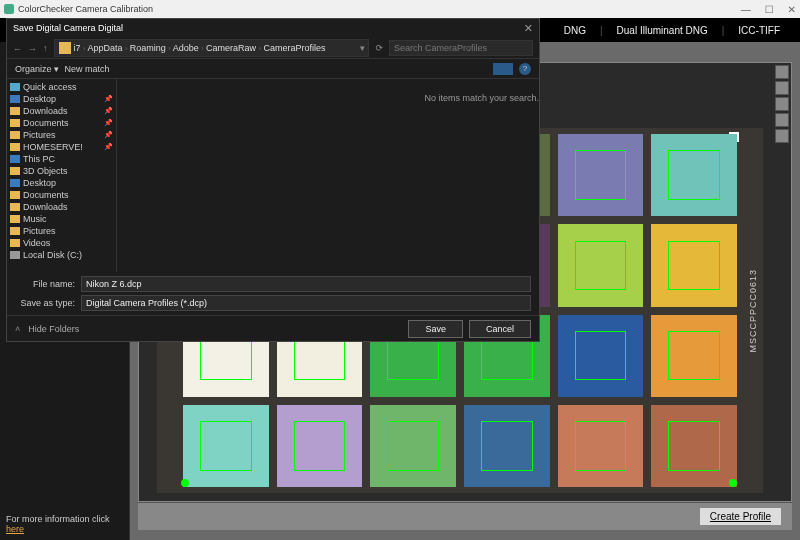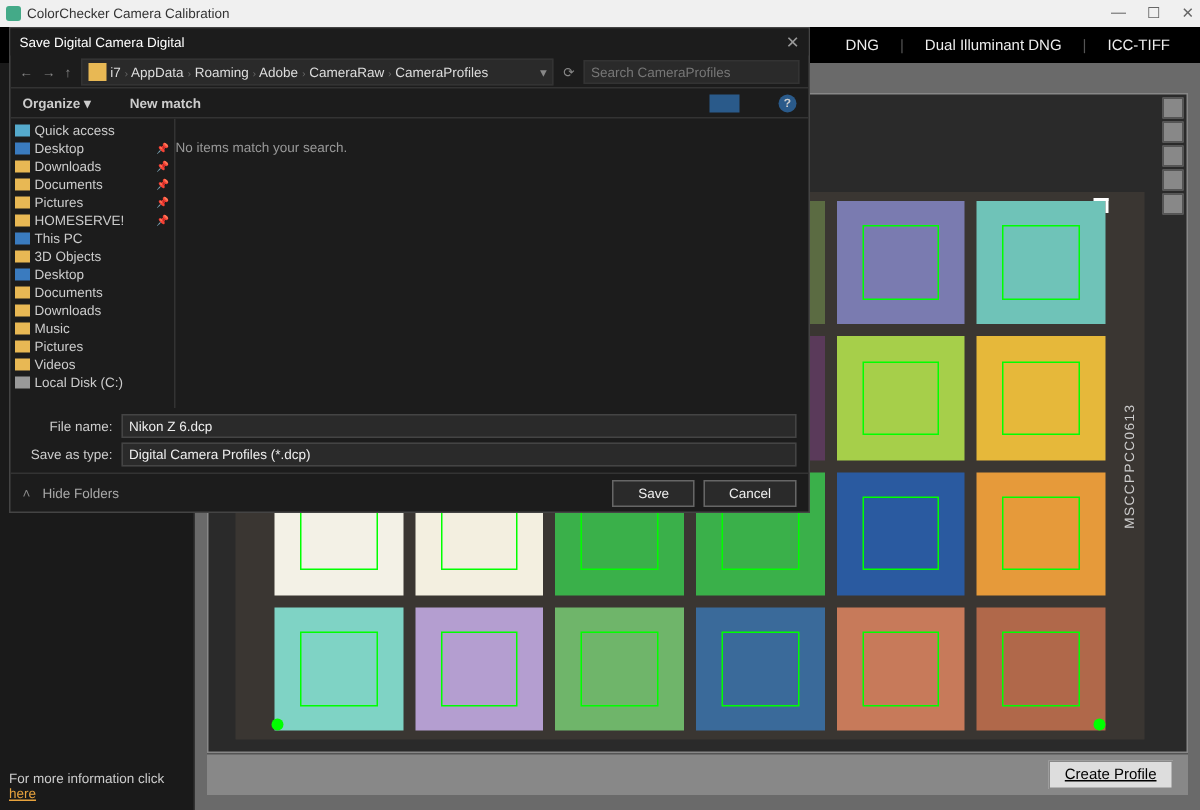--- a/index.html
+++ b/index.html
@@ -37,36 +37,36 @@
 .dlg { position:absolute; top:18px; left:6px; width:534px; height:324px; background:#1c1c1c; border:1px solid #444; display:flex; flex-direction:column; color:#ccc; font-size:9px; z-index:100; }
 .dlg-title { height:18px; background:#1c1c1c; display:flex; align-items:center; padding:0 6px; font-size:9px; color:#fff; }
 .dlg-title .x { margin-left:auto; color:#999; font-size:11px; cursor:pointer; }
 .dlg-nav { height:22px; display:flex; align-items:center; padding:0 6px; gap:6px; border-bottom:1px solid #333; }
 .dlg-nav .arrow { color:#888; cursor:pointer; }
 .dlg-nav .crumbs { flex:1; display:flex; align-items:center; gap:3px; background:#2a2a2a; padding:2px 4px; border:1px solid #333; }
 .dlg-nav .crumbs .fold { width:12px; height:12px; background:#e8b854; }
 .dlg-nav .crumbs span.c { color:#ddd; }
 .dlg-nav .crumbs span.s { color:#666; font-size:7px; }
 .dlg-nav .search { width:144px; background:#2a2a2a; border:1px solid #333; padding:2px 4px; color:#777; }
-.dlg-sub { height:20px; display:flex; align-items:center; padding:0 8px; gap:26px; border-bottom:1px solid #333;font-weight:bold; }
+.dlg-sub { height:20px; display:flex; align-items:center; padding:0 8px; gap:6px; border-bottom:1px solid #333; }
 .dlg-sub .vbtn { margin-left:auto; width:20px; height:12px; background:#2a5a8a; }
 .dlg-sub .help { width:12px; height:12px; background:#2a5a8a; border-radius:50%; text-align:center; line-height:12px; font-size:8px; }
 .dlg-body { flex:1; display:flex; overflow:hidden; }
 .dlg-tree { width:110px; overflow-y:auto; border-right:1px solid #333; padding:2px 0; }
 .dlg-tree::-webkit-scrollbar { width:8px; }
 .dlg-tree::-webkit-scrollbar-thumb { background:#444; }
 .dlg-tree .item { display:flex; align-items:center; gap:3px; padding:1px 3px; white-space:nowrap; }
 .dlg-tree .item .ic { width:10px; height:8px; flex-shrink:0; }
 .dlg-tree .item .ic.star { background:#5ac; }
 .dlg-tree .item .ic.desk { background:#3a7bbf; }
 .dlg-tree .item .ic.fold { background:#e8b854; }
 .dlg-tree .item .ic.pc { background:#3a7bbf; }
 .dlg-tree .item .ic.drive { background:#999; }
 .dlg-tree .item .pin { color:#888; font-size:7px; margin-left:auto; }
-.dlg-content { flex:1; display:flex; align-items:flex-start; justify-content:flex-start; padding-top:14px; color:#999; }
+.dlg-content { flex:1; display:flex; align-items:flex-start; justify-content:flex-end; padding-top:14px; color:#999; }
 .dlg-inputs { padding:4px 8px; display:grid; grid-template-columns:60px 1fr; gap:3px 6px; align-items:center; }
 .dlg-inputs label { text-align:right; color:#ccc; }
 .dlg-inputs .inp { background:#2a2a2a; border:1px solid #444; padding:2px 4px; color:#eee; }
 .dlg-foot { height:26px; display:flex; align-items:center; padding:0 8px; gap:8px; border-top:1px solid #333; }
 .dlg-foot .hide { color:#aaa; cursor:pointer; }
 .dlg-foot .btns { margin-left:auto; display:flex; gap:6px; }
 .dlg-foot button { background:#2a2a2a; border:1px solid #666; color:#eee; padding:3px 16px; font-size:9px; cursor:pointer; }
 </style>
 </head>
 <body>

